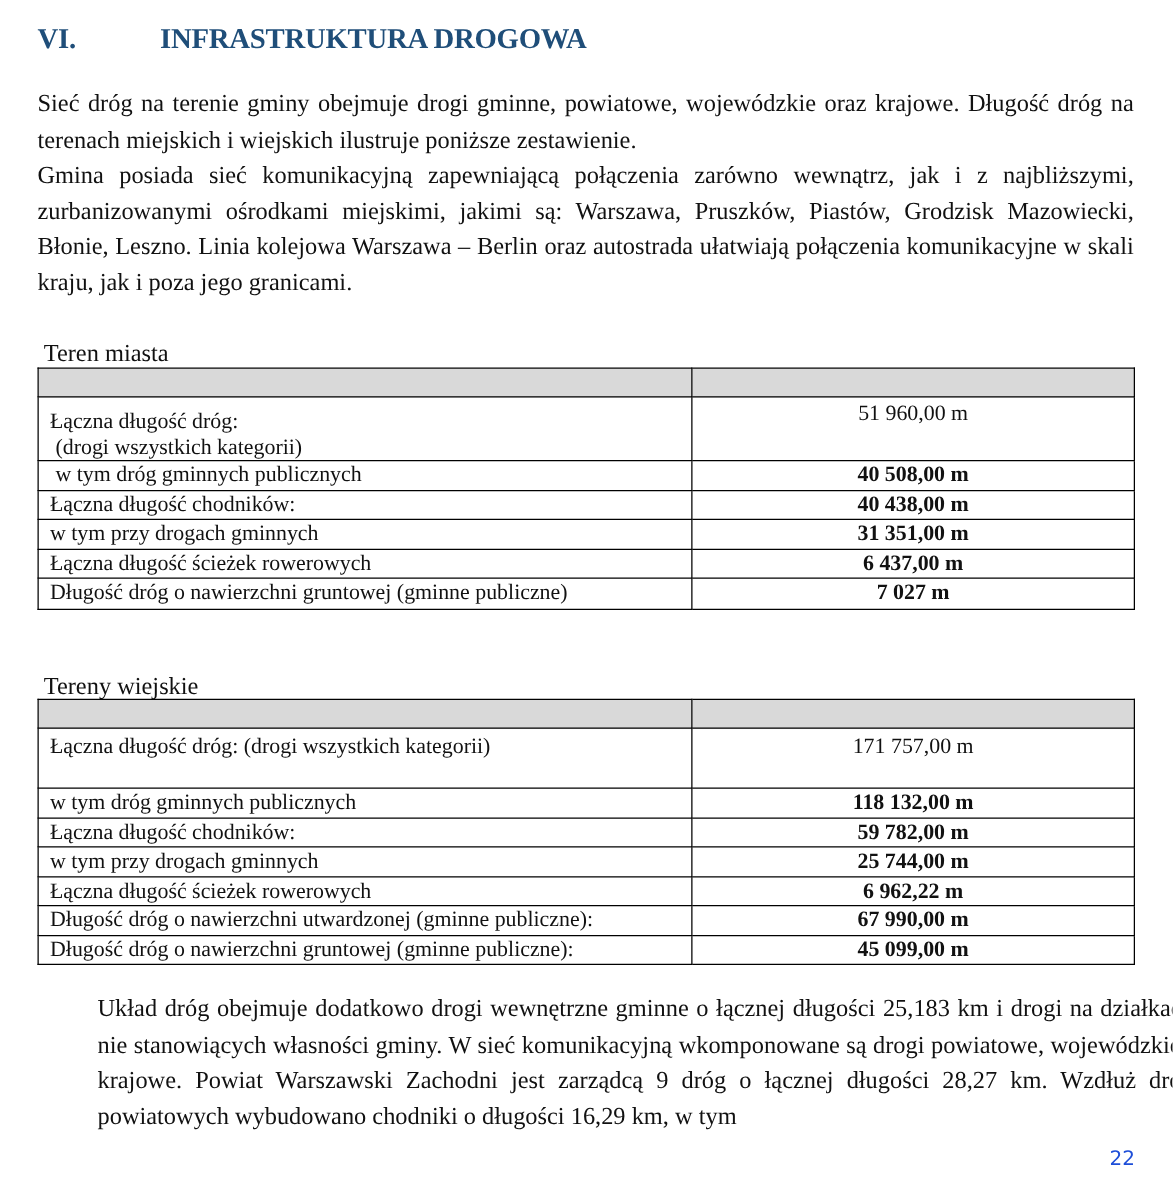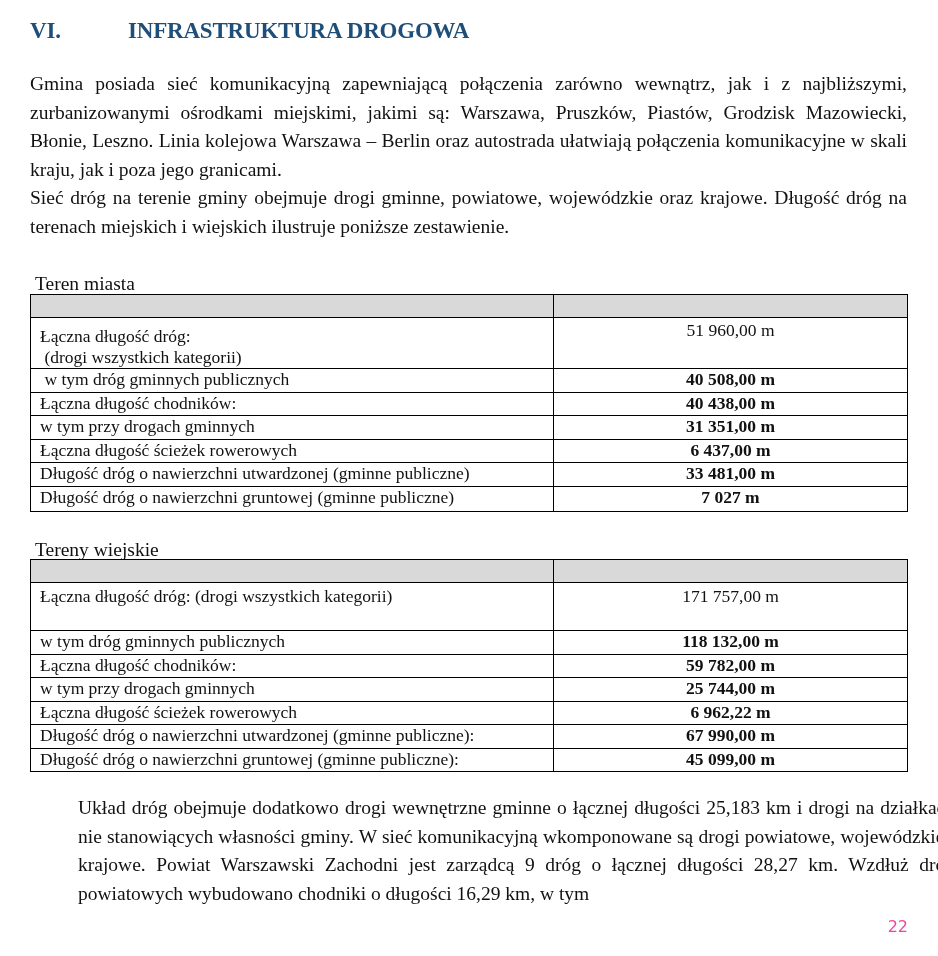--- a/index.html
+++ b/index.html
@@ -84,34 +84,34 @@
     table.data tr.head td {
       background: #d9d9d9;
       height: 22px;
     }
     .page-number {
       position: absolute;
       right: 30px;
       top: 917px;
       font-family: "DejaVu Sans", sans-serif;
       font-size: 16px;
-      color: #ec4899;
+      color: #1d4ed8;
     }
   </style>
 </head>
 <body>
 
 <div class="heading">
   <span class="num">VI.</span>
   <span class="title">INFRASTRUKTURA DROGOWA</span>
 </div>
 
 <div class="para para-intro">
+  <p>Sieć dróg na terenie gminy obejmuje drogi gminne, powiatowe, wojewódzkie oraz krajowe.  Długość dróg na terenach miejskich i wiejskich ilustruje poniższe zestawienie.</p>
   <p>Gmina posiada sieć komunikacyjną zapewniającą połączenia zarówno wewnątrz, jak i z najbliższymi, zurbanizowanymi ośrodkami miejskimi, jakimi są: Warszawa, Pruszków, Piastów, Grodzisk Mazowiecki, Błonie, Leszno. Linia kolejowa Warszawa – Berlin oraz autostrada ułatwiają połączenia komunikacyjne  w skali kraju, jak i poza jego granicami.</p>
-  <p>Sieć dróg na terenie gminy obejmuje drogi gminne, powiatowe, wojewódzkie oraz krajowe.  Długość dróg na terenach miejskich i wiejskich ilustruje poniższe zestawienie.</p>
 </div>
 
 <div class="section-title" style="top:268px;">Teren miasta</div>
 <table class="data" style="top:294px;">
   <colgroup>
       <col class="c1">
       <col class="c2">
     </colgroup>
   <tbody>
       <tr class="head">
@@ -133,24 +133,20 @@
     <td>Łączna długość chodników:</td>
     <td class="val bold">40 438,00 m</td>
   </tr>
   <tr style="height:23.5px;">
     <td>w tym przy drogach gminnych</td>
     <td class="val bold">31 351,00 m</td>
   </tr>
   <tr style="height:23.5px;">
     <td>Łączna długość ścieżek rowerowych</td>
     <td class="val bold">6 437,00 m</td>
-  </tr>
-  <tr style="height:23.5px;">
-    <td>Długość dróg o nawierzchni utwardzonej (gminne publiczne)</td>
-    <td class="val bold">33 481,00 m</td>
   </tr>
   <tr style="height:25px;">
     <td>Długość dróg o nawierzchni gruntowej (gminne publiczne)</td>
     <td class="val bold">7 027 m</td>
   </tr>
 </tbody>
   </table>
 
 <div class="section-title" style="top:534px;">Tereny wiejskie</div>
 <table class="data" style="top:559px;">

